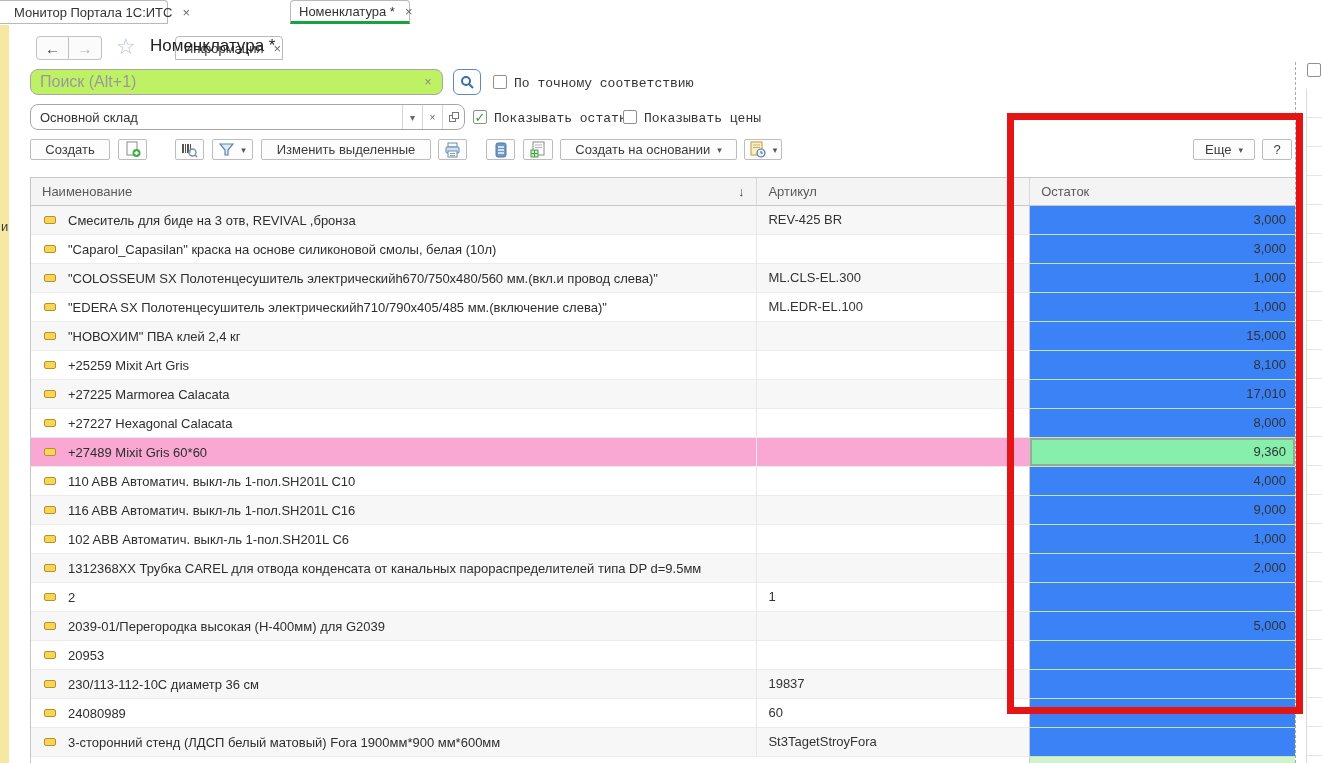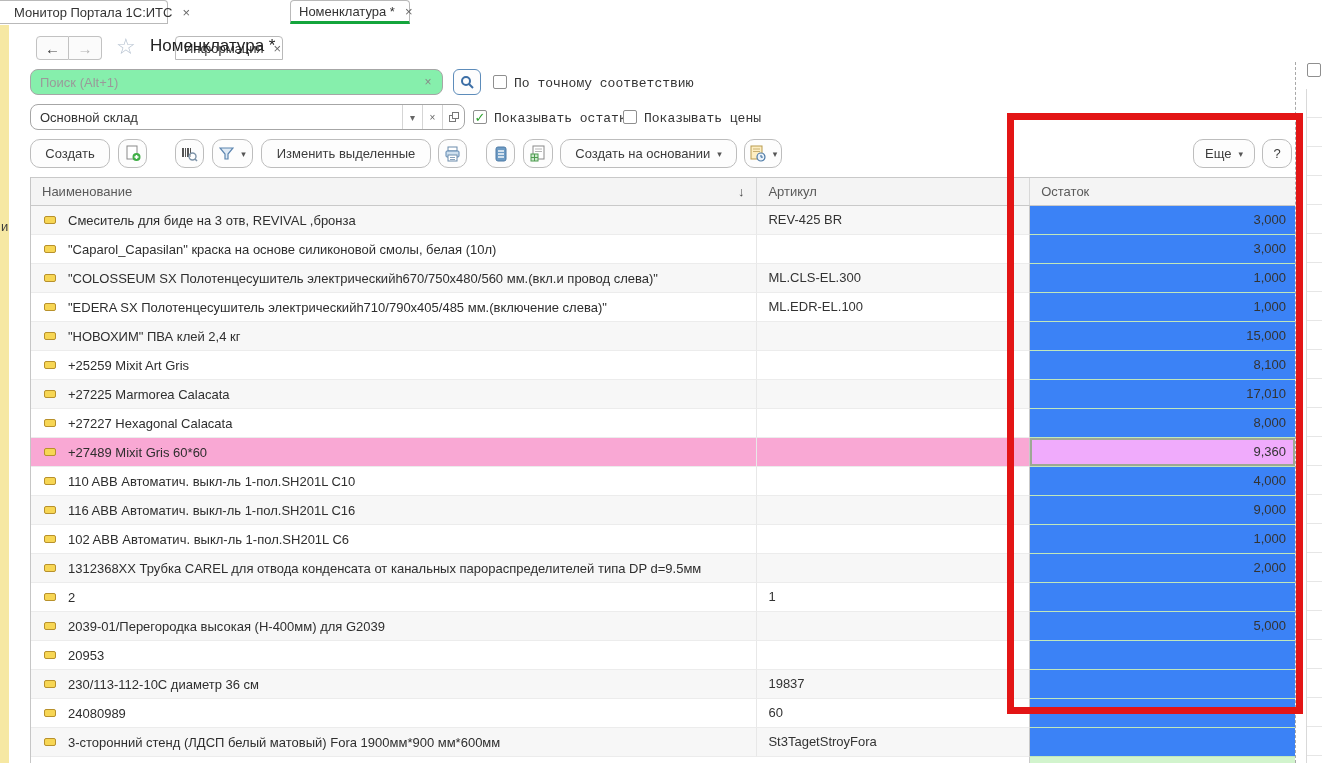--- a/index.html
+++ b/index.html
@@ -25,22 +25,22 @@
   .navgroup { position:absolute; left:36px; top:36px; display:flex; }
   .navbtn { width:33px; height:24px; border:1px solid #c2c2c2; background:#fbfbfb;
     display:flex; align-items:center; justify-content:center; font-size:15px; }
   .navbtn.back { border-radius:4px 0 0 4px; color:#3d3d3d; font-weight:bold; }
   .navbtn.fwd  { border-radius:0 4px 4px 0; color:#b5b5b5; border-left:none; }
   .star { position:absolute; left:116px; top:34px; font-size:22px; color:#b4c0cf; }
   .page-title { position:absolute; left:150px; top:36px; font-size:17px; color:#222; }
 
   
   .search-input { position:absolute; left:30px; top:69px; width:413px; height:26px;
-    border:1px solid #a6a6a6; border-radius:8px; padding:0 24px 0 9px; font-size:13px;
-    font-family:inherit; color:#333; background:#86efac; }
+    border:1px solid #a6a6a6; border-radius:8px; padding:0 24px 0 9px; font-size:16px;
+    font-family:inherit; color:#333; background:#bef264; }
   .search-input::placeholder { color:#9a9a9a; }
   .search-clear { position:absolute; left:419px; top:72px; width:18px; height:20px;
     color:#888; font-size:12px; text-align:center; line-height:20px; }
   .search-btn { position:absolute; left:453px; top:69px; width:28px; height:26px;
     border:1px solid #5d8cba; border-radius:6px; background:#fdfdfd;
     display:flex; align-items:center; justify-content:center; }
   .checkbox { position:absolute; width:14px; height:14px; border:1px solid #8f8f8f;
     border-radius:2px; background:#fff; display:flex; align-items:center; justify-content:center;
     font-size:13px; line-height:1; color:#2da12e; font-weight:bold; }
   .cb-exact { left:493px; top:75px; }
@@ -57,21 +57,21 @@
   .open-shape { position:relative; width:10px; height:10px; }
   .open-shape i { position:absolute; display:block; border:1px solid #777; background:#fff; }
   .open-shape .sq1 { left:0; top:3px; width:7px; height:7px; }
   .open-shape .sq2 { left:3px; top:0; width:7px; height:7px; }
   .cb-stock { left:473px; top:110px; }
   .lbl-stock { left:494px; top:111px; }
   .cb-prices { left:623px; top:110px; }
   .lbl-prices { left:644px; top:111px; }
 
   
-  .tbtn { position:absolute; top:139px; height:29px; border:1px solid #bdbdbd; border-radius:10px;
+  .tbtn { position:absolute; top:139px; height:21px; border:1px solid #bdbdbd; border-radius:2px;
     background:#fdfdfd; display:flex; align-items:center; justify-content:center;
     font-size:13px; color:#3c3c3c; white-space:nowrap; }
   .tbtn .caret { margin-left:7px; font-size:9px; color:#555; }
   .btn-create { left:30px; width:80px; }
   .ibtn-docplus { left:118px; width:29px; }
   .ibtn-barcode { left:175px; width:29px; }
   .ibtn-filter { left:212px; width:41px; }
   .btn-edit { left:261px; width:170px; }
   .ibtn-print { left:438px; width:29px; }
   .ibtn-list { left:486px; width:29px; }
@@ -95,21 +95,21 @@
   .trow { display:flex; height:29px; }
   .cell { height:29px; }
   .c-name { width:727px; display:flex; align-items:center; border-bottom:1px solid #ececec;
     border-right:1px solid #e8e8e8; background:#fff; overflow:hidden; white-space:nowrap; }
   .c-art { width:273px; line-height:28px; padding-left:11px; border-bottom:1px solid #ececec;
     border-right:1px solid #c9c9c9; background:#fff; overflow:hidden; white-space:nowrap; }
   .c-qty { width:265px; line-height:28px; text-align:right; padding-right:9px;
     background:#3b82f6; border-bottom:1px solid #c0e7bb; color:#333; }
   .trow.odd .c-name, .trow.odd .c-art { background:#f7f7f7; }
   .trow.selected .c-name, .trow.selected .c-art { background:#f9a8d4; }
-  .trow.selected .c-qty { background:#f0abfc; box-shadow:inset 0 0 0 2px #9da894; }
+  .trow.selected .c-qty { background:#86efac; box-shadow:inset 0 0 0 2px #9da894; }
   .item-icon { width:12px; height:8px; background:#f7d654; border:1px solid #b8912c;
     border-radius:2px; margin:0 12px 0 13px; flex:none; }
   .name-text { color:#2e2e2e; }
   .tfiller { display:flex; height:8px; }
   .tfiller .f-left { width:1000px; background:#fff; border-right:1px solid #c9c9c9; }
   .tfiller .f-qty { width:265px; background:#d2f4cd; }
 
   
   .splitter { position:absolute; left:1295px; top:62px; height:701px;
     border-left:1px dashed #a8a8a8; }

